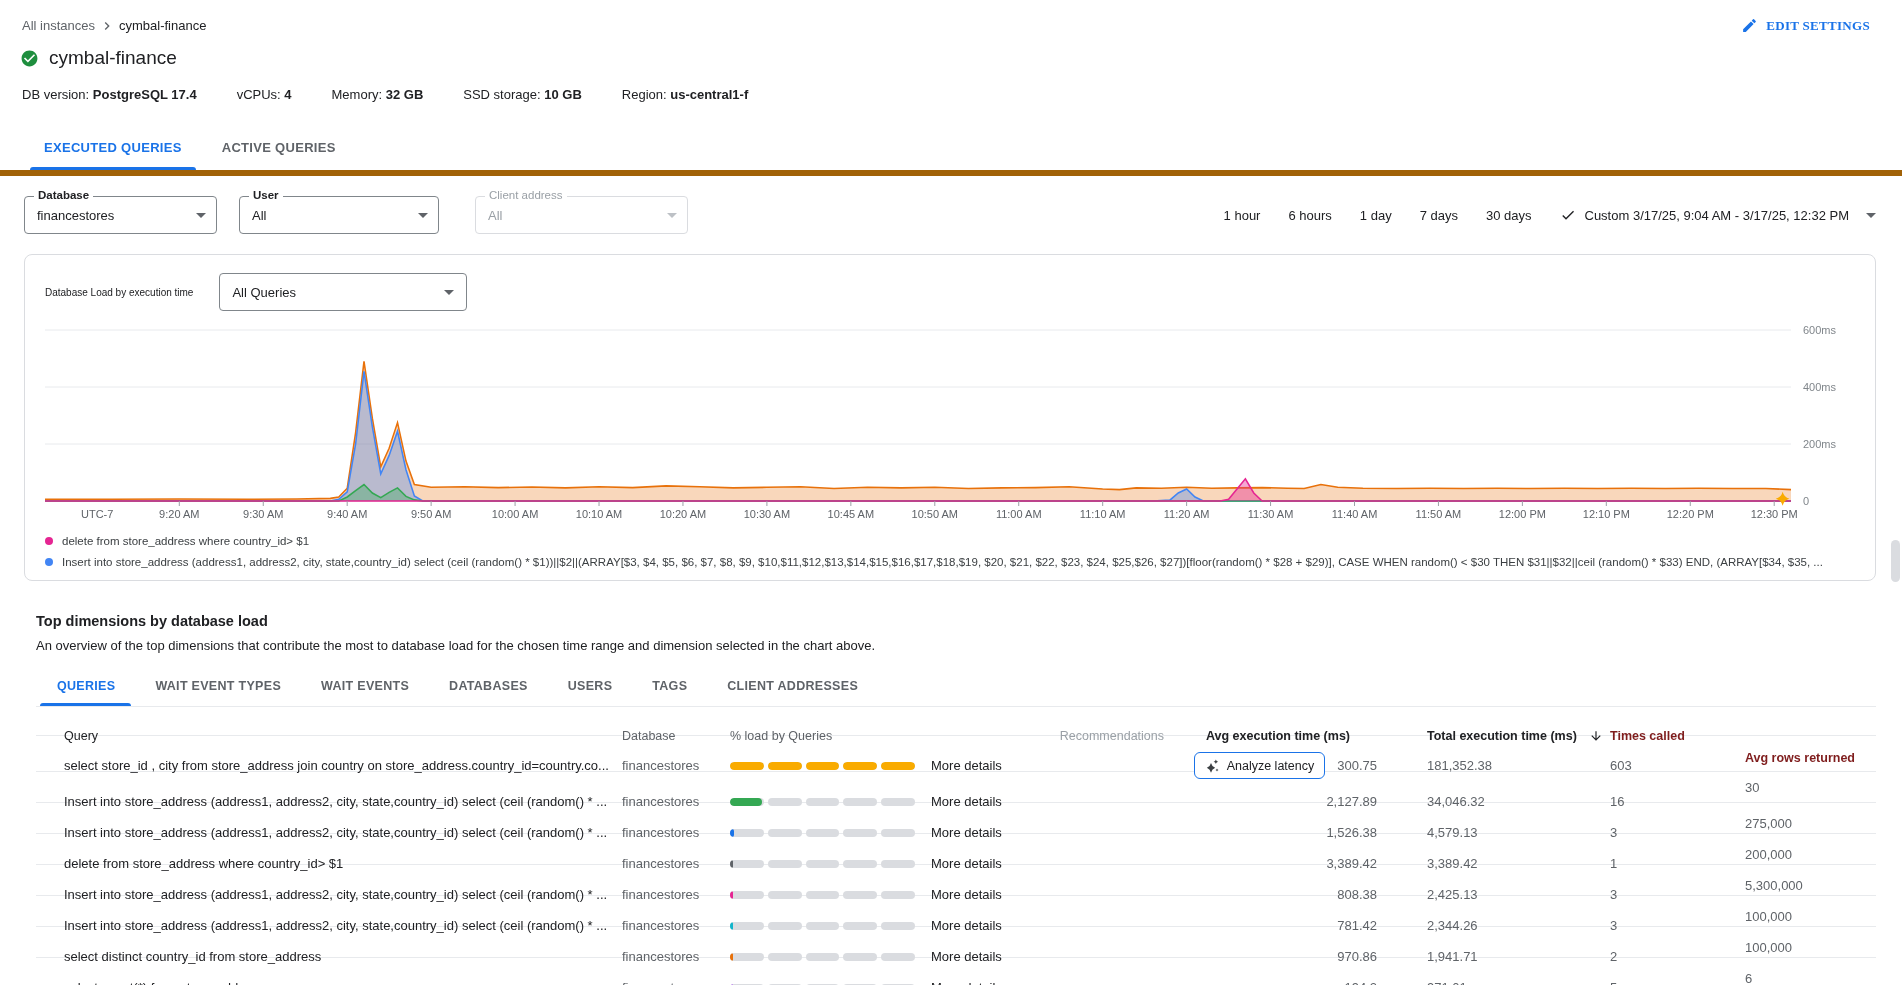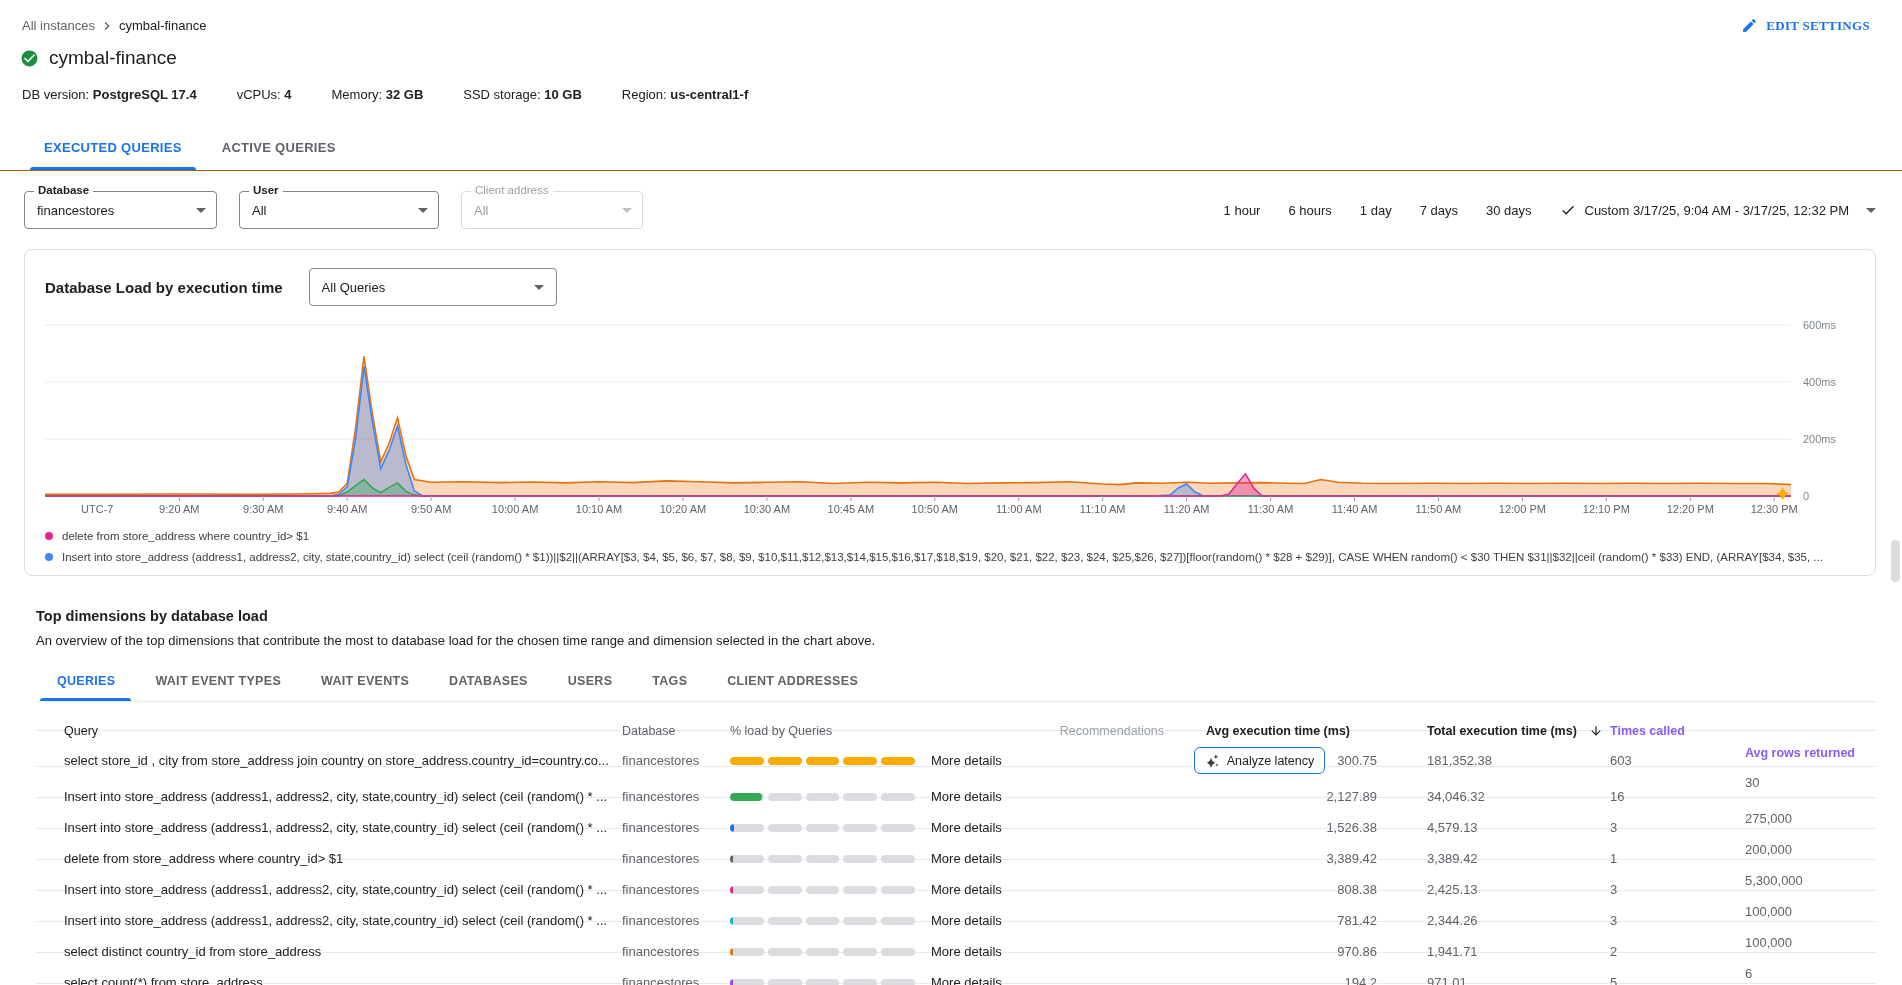--- a/index.html
+++ b/index.html
@@ -15,47 +15,47 @@
   .crumb-root { color:#5f6368; cursor:pointer; }
   .crumb-current { color:#202124; }
   .edit-settings { display:flex; align-items:center; gap:8px; background:none; border:none; cursor:pointer;
     color:#1a73e8; font-family:Liberation Serif, serif; font-size:13px; font-weight:700; letter-spacing:.3px; }
   
   .title-row { display:flex; align-items:center; gap:10px; padding:12px 24px 0 20px; }
   .title-row h1 { margin:0; font-size:19px; font-weight:500; color:#202124; }
   .meta-row { display:flex; gap:40px; padding:18px 24px 0 22px; font-size:13px; }
   .meta-item .v { font-weight:700; }
   
-  .main-tabs { display:flex; margin-top:22px; padding:0 0 0 24px; border-bottom:1px solid #a16207; }
+  .main-tabs { display:flex; margin-top:22px; padding:0 0 0 24px; border-bottom:6px solid #a16207; }
   .main-tab { position:relative; padding:16px 20px 15px 20px; font-size:13px; font-weight:700; letter-spacing:.3px;
     color:#5f6368; cursor:pointer; }
   .main-tab.active { color:#1a73e8; }
   .main-tab.active::after { content:""; position:absolute; left:6px; right:6px; bottom:0; height:3px;
     background:#1a73e8; border-radius:3px 3px 0 0; }
   
   .filter-row { display:flex; align-items:center; padding:20px 26px 12px 24px; }
   .field { position:relative; height:38px; border:1px solid #80868b; border-radius:4px;
     display:flex; align-items:center; padding:0 10px 0 12px; margin-right:22px; cursor:pointer; background:#fff; }
-  .field.w1 { width:193px; } .field.w2 { width:200px; } .field.w3 { width:182px; }
+  .field.w1 { width:193px; } .field.w2 { width:200px; } .field.w3 { width:213px;margin-left:14px; }
   .field-label { position:absolute; top:-8px; left:9px; background:#fff; padding:0 4px;
     font-size:11.5px; font-weight:700; color:#202124; }
   .field-value { flex:1; font-size:13px; color:#202124; }
   .caret { width:0; height:0; border-left:5px solid transparent; border-right:5px solid transparent;
     border-top:5px solid #5f6368; margin-left:8px; }
   .field.disabled { border-color:#dadce0; cursor:default; }
   .field.disabled .field-label { color:#9aa0a6; font-weight:400; }
   .field.disabled .field-value { color:#9aa0a6; }
   .field.disabled .caret { border-top-color:#bdc1c6; }
   .time-area { margin-left:auto; display:flex; align-items:center; gap:28px; font-size:13px; color:#202124; }
   .time-link { cursor:pointer; white-space:nowrap; }
   .custom-range { display:flex; align-items:center; gap:9px; cursor:pointer; white-space:nowrap; }
   
   .chart-card { margin:8px 26px 0 24px; border:1px solid #dadce0; border-radius:8px; padding:18px 20px 12px 20px; }
   .chart-header { display:flex; align-items:center; }
-  .chart-title { font-size:15px; font-weight:700; margin-right:26px; }
+  .chart-title { font-size:10px; font-weight:400; margin-right:26px; }
   .query-select { width:248px; height:38px; border:1px solid #80868b; border-radius:4px;
     display:flex; align-items:center; padding:0 12px; margin-right:22px; cursor:pointer; font-size:13px; }
   .analyze-btn { height:38px; display:flex; align-items:center; gap:9px; padding:0 15px;
     background:#fff; border:1.5px solid #1a73e8; border-radius:4px; cursor:pointer;
     font-family:inherit; font-size:13.5px; font-weight:500; color:#202124; }
   .chart-body { display:flex; margin-top:14px; }
   .plot-wrap { flex:1; position:relative; }
   .plot-wrap svg { display:block; width:100%; height:182px; }
   .y-labels { width:64px; position:relative; font-size:11px; color:#80868b; }
   .y-labels span { position:absolute; left:12px; white-space:nowrap; }
@@ -75,21 +75,21 @@
     letter-spacing:.3px; color:#5f6368; cursor:pointer; }
   .dim-tab:first-child { padding-left:21px; }
   .dim-tab.active { color:#1a73e8; }
   .dim-tab.active::after { content:""; position:absolute; left:4px; right:4px; bottom:0; height:3px;
     background:#1a73e8; border-radius:3px 3px 0 0; }
   
   .qtable { width:100%; }
   .trow { display:grid; grid-template-columns:586px 108px 310px 140px 215px 215px 135px 1fr;
     align-items:center; border-bottom:1px solid #e8eaed; }
   .thead { height:30px; font-size:12.5px; color:#5f6368; border-top:1px solid #e8eaed; }
-  .thead .strong { color:#8b5cf6; font-weight:700; }
+  .thead .strong { color:#7f1d1d; font-weight:700; }
   .thead .c-rec { color:#9aa0a6; }
   .tbody-row { height:31px; font-size:13px; }
   .tbody-row.tall { height:36px; }
   .c-query { padding-left:28px; white-space:nowrap; overflow:hidden; color:#202124; }
   .c-db { color:#5f6368; }
   .c-load { display:flex; align-items:center; gap:16px; }
   .c-rec { text-align:right; padding-right:16px; }
   .c-avg { text-align:right; padding-right:18px; color:#5f6368; display:flex; align-items:center;
     justify-content:flex-end; gap:12px; }
   .thead .c-avg { color:#202124; justify-content:flex-start; padding-left:26px; }

